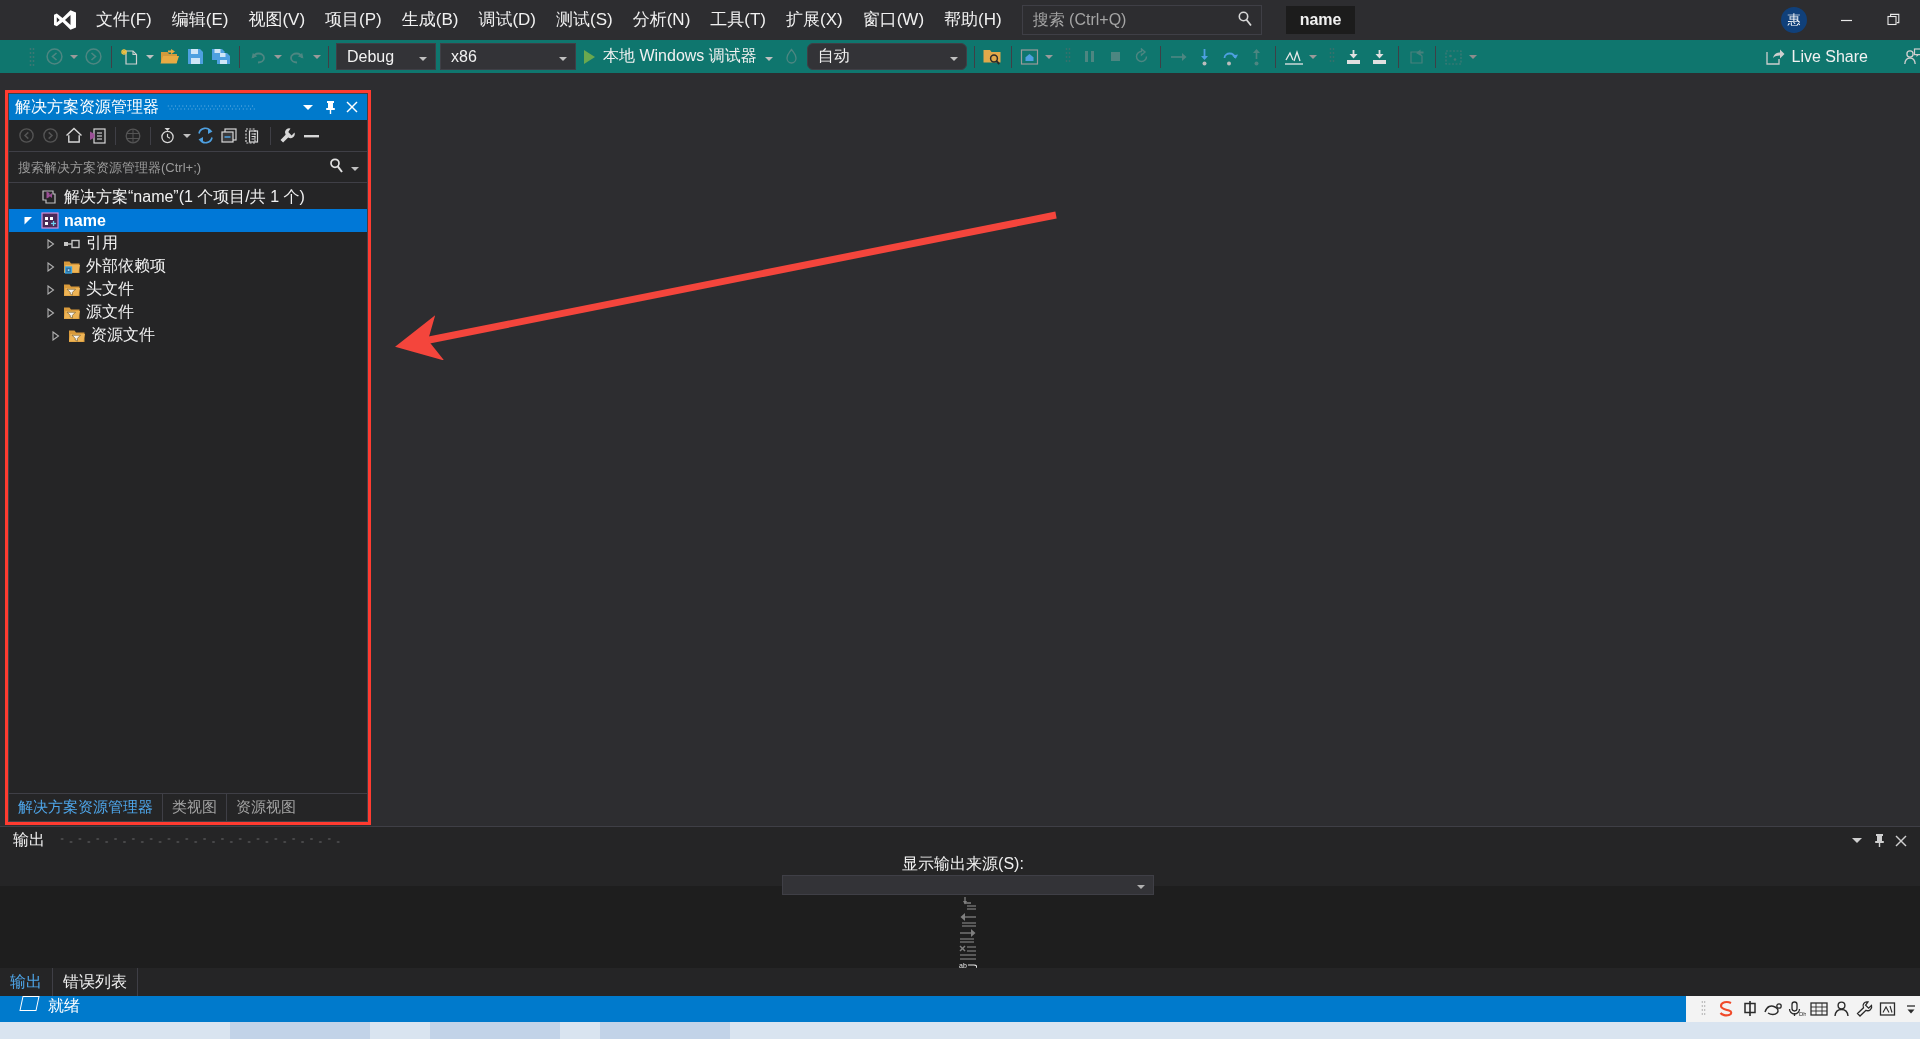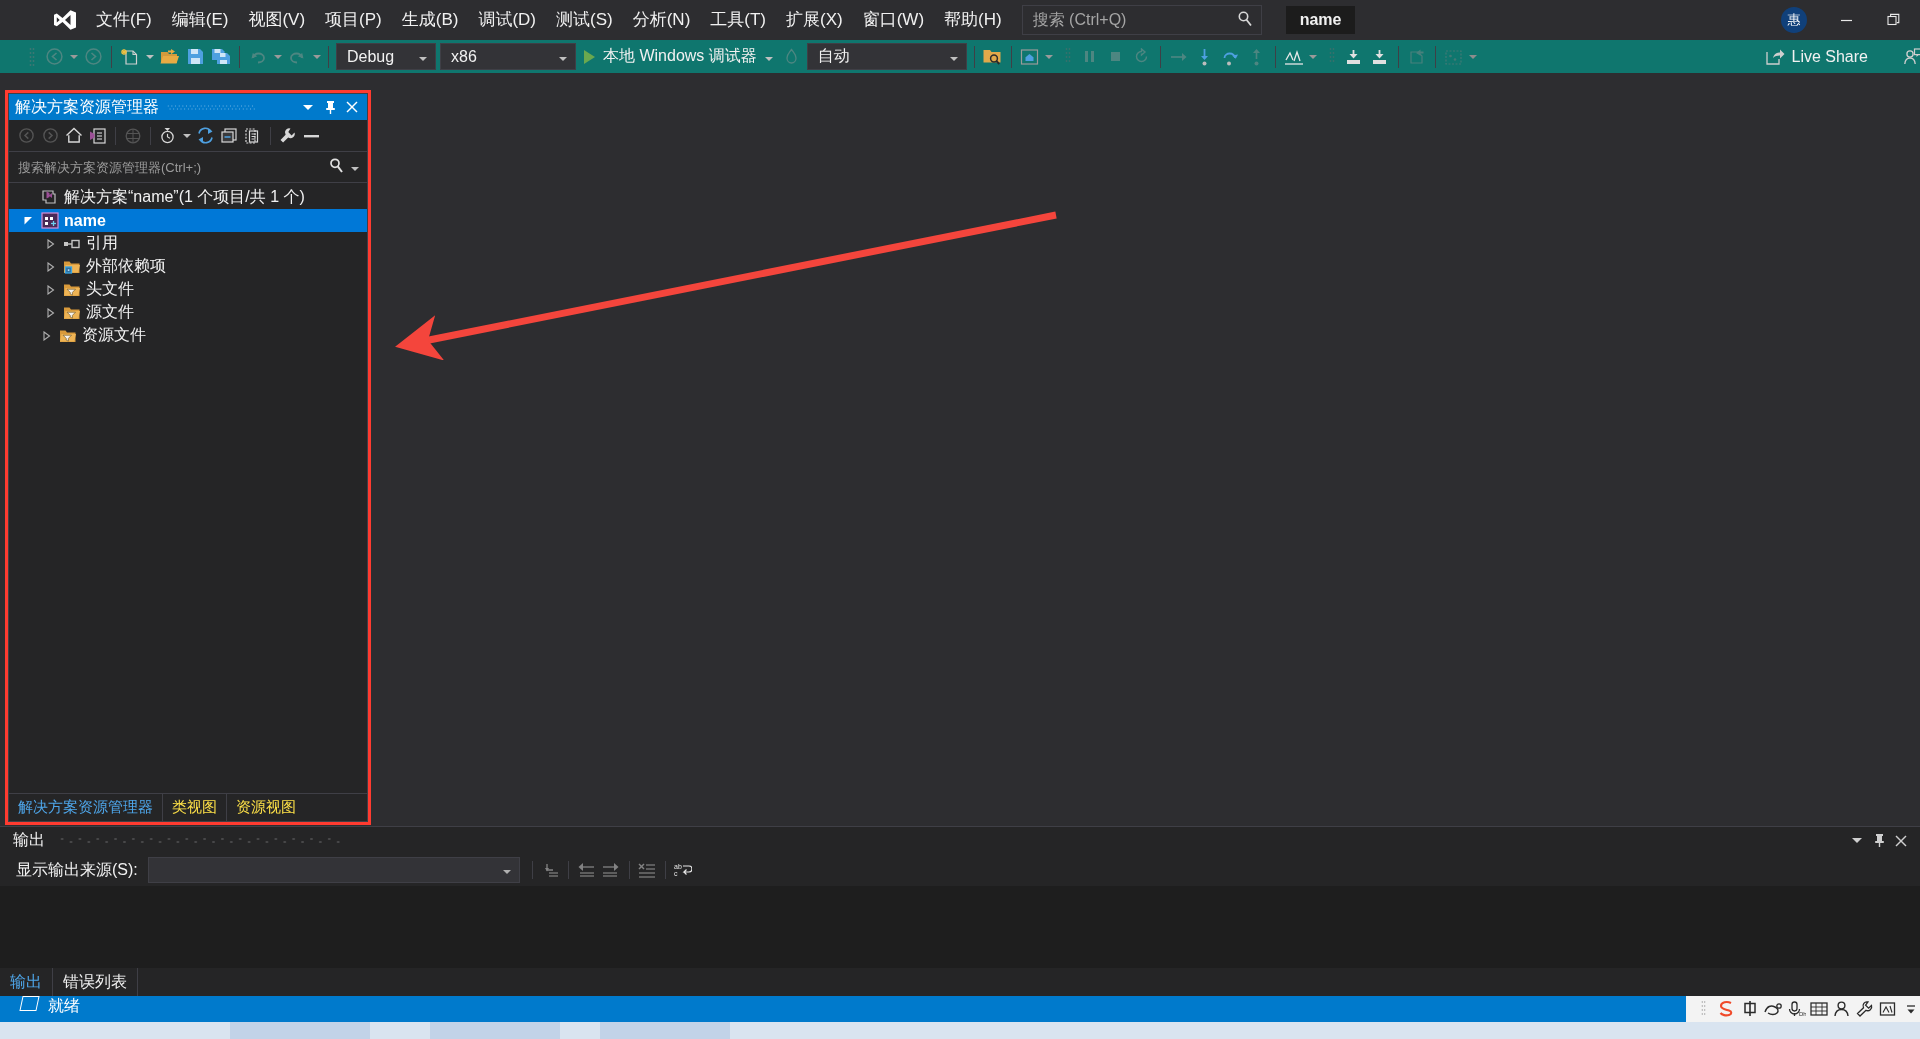--- a/index.html
+++ b/index.html
@@ -55,21 +55,21 @@
   .caret{width:13px;height:26px;display:flex;align-items:center;justify-content:center;cursor:default;}
   .sep{width:1px;height:22px;background:#3f3f46;margin:0 5px;}
   .combo{
     height:25px;background:#333337;border:1px solid #3f3f46;color:#f1f1f1;font-size:16px;
     display:flex;align-items:center;padding-left:10px;position:relative;margin:0 2px;cursor:default;
   }
   .combo .cv{flex:1;}
   .combo .ar{margin-right:8px;margin-left:6px;}
   .combo.debug{width:88px;}
   .combo.plat{width:124px;}
-  .combo.auto{width:148px;}
+  .combo.auto{width:148px;border-radius:6px;}
   .startbtn{
     display:flex;align-items:center;height:26px;padding:0 6px;font-size:16px;color:#f1f1f1;cursor:default;justify-content:center;
   }
   .tri{width:0;height:0;border-left:11px solid #6aa84f;border-top:7px solid transparent;border-bottom:7px solid transparent;margin-right:8px;}
   .liveshare{
     display:flex;align-items:center;font-size:16px;color:#f1f1f1;margin-right:32px;cursor:default;
   }
 
   
   .se-outline{
@@ -105,34 +105,34 @@
   .se-search input::placeholder{color:#9b9b9b;}
   .se-tree{flex:1;overflow:auto;padding-top:3px;background:#252526;}
   .row{display:flex;align-items:center;height:23px;font-size:16px;color:#f1f1f1;cursor:default;white-space:nowrap;}
   .row.sel{background:#0078d7;color:#ffffff;font-weight:bold;}
   .exp{width:22px;height:23px;display:flex;align-items:center;justify-content:center;}
   .ico{width:22px;height:23px;display:flex;align-items:center;justify-content:center;margin-right:3px;}
   .se-tabs{
     height:27px;display:flex;align-items:stretch;border-top:1px solid #3f3f46;background:#252526;
   }
   .se-tab{
-    display:flex;align-items:center;padding:0 9px;font-size:15px;color:#fde047;cursor:default;
+    display:flex;align-items:center;padding:0 9px;font-size:15px;color:#a3a3a3;cursor:default;
     border-right:1px solid #3f3f46;
   }
   .se-tab.active{color:#4ea6ea;}
 
   
   .output{
     position:absolute;left:0;top:826px;width:1920px;height:157px;background:#252526;
     border-top:1px solid #3f3f46;
   }
   .out-head{height:27px;display:flex;align-items:center;padding-left:13px;font-size:16px;color:#f1f1f1;}
   .out-head .dots{flex:1;margin:0 10px;height:7px;opacity:.5;}
   .out-head .tb{width:22px;height:24px;display:flex;align-items:center;justify-content:center;cursor:default;}
-  .out-toolbar{height:32px;display:flex;align-items:center;padding-left:16px;}
+  .out-toolbar{height:32px;display:flex;align-items:center;padding-left:16px;flex-direction:column;}
   .out-toolbar .lbl{font-size:16px;color:#f1f1f1;margin-right:10px;}
   .out-combo{
     width:370px;height:24px;background:#333337;border:1px solid #3f3f46;display:flex;
     align-items:center;justify-content:flex-end;cursor:default;
   }
   .out-combo .ar{margin-right:8px;}
   .obtn{width:25px;height:24px;display:flex;align-items:center;justify-content:center;opacity:.55;cursor:default;}
   .obtn.on{opacity:1;}
   .out-body{height:88px;background:#1e1e1e;margin:0 0 0 0;}
 
@@ -825,21 +825,21 @@
         <span class="ico">
           <svg width="18" height="16" viewBox="0 0 18 16">
             <path d="M1 2.5 H6.5 L8 4.5 H16.5 V14 H1 Z" fill="#d99a3b"></path>
             <path d="M2.5 6 H17 L15.2 13.5 H1 Z" fill="#eeb455"></path>
             <path d="M4 7.2 H12.5 L9.4 10.4 V13.2 L7.2 12 V10.4 Z" fill="#f6f3ee" stroke="#7a5a22" stroke-width=".7"></path>
           </svg>
         </span>
         <span>源文件</span>
       </div>
 
-      <div class="row" style="padding-left:26px">
+      <div class="row" style="padding-left:35px">
         <span class="exp">
           <svg width="9" height="10" viewBox="0 0 9 10">
               <path d="M2 1 L7.5 5 L2 9 Z" fill="none" stroke="#b0b0b0" stroke-width="1.1"></path>
             </svg>
         </span>
         <span class="ico">
           <svg width="18" height="16" viewBox="0 0 18 16">
             <path d="M1 2.5 H6.5 L8 4.5 H16.5 V14 H1 Z" fill="#d99a3b"></path>
             <path d="M2.5 6 H17 L15.2 13.5 H1 Z" fill="#eeb455"></path>
             <path d="M4 7.2 H12.5 L9.4 10.4 V13.2 L7.2 12 V10.4 Z" fill="#f6f3ee" stroke="#7a5a22" stroke-width=".7"></path>

